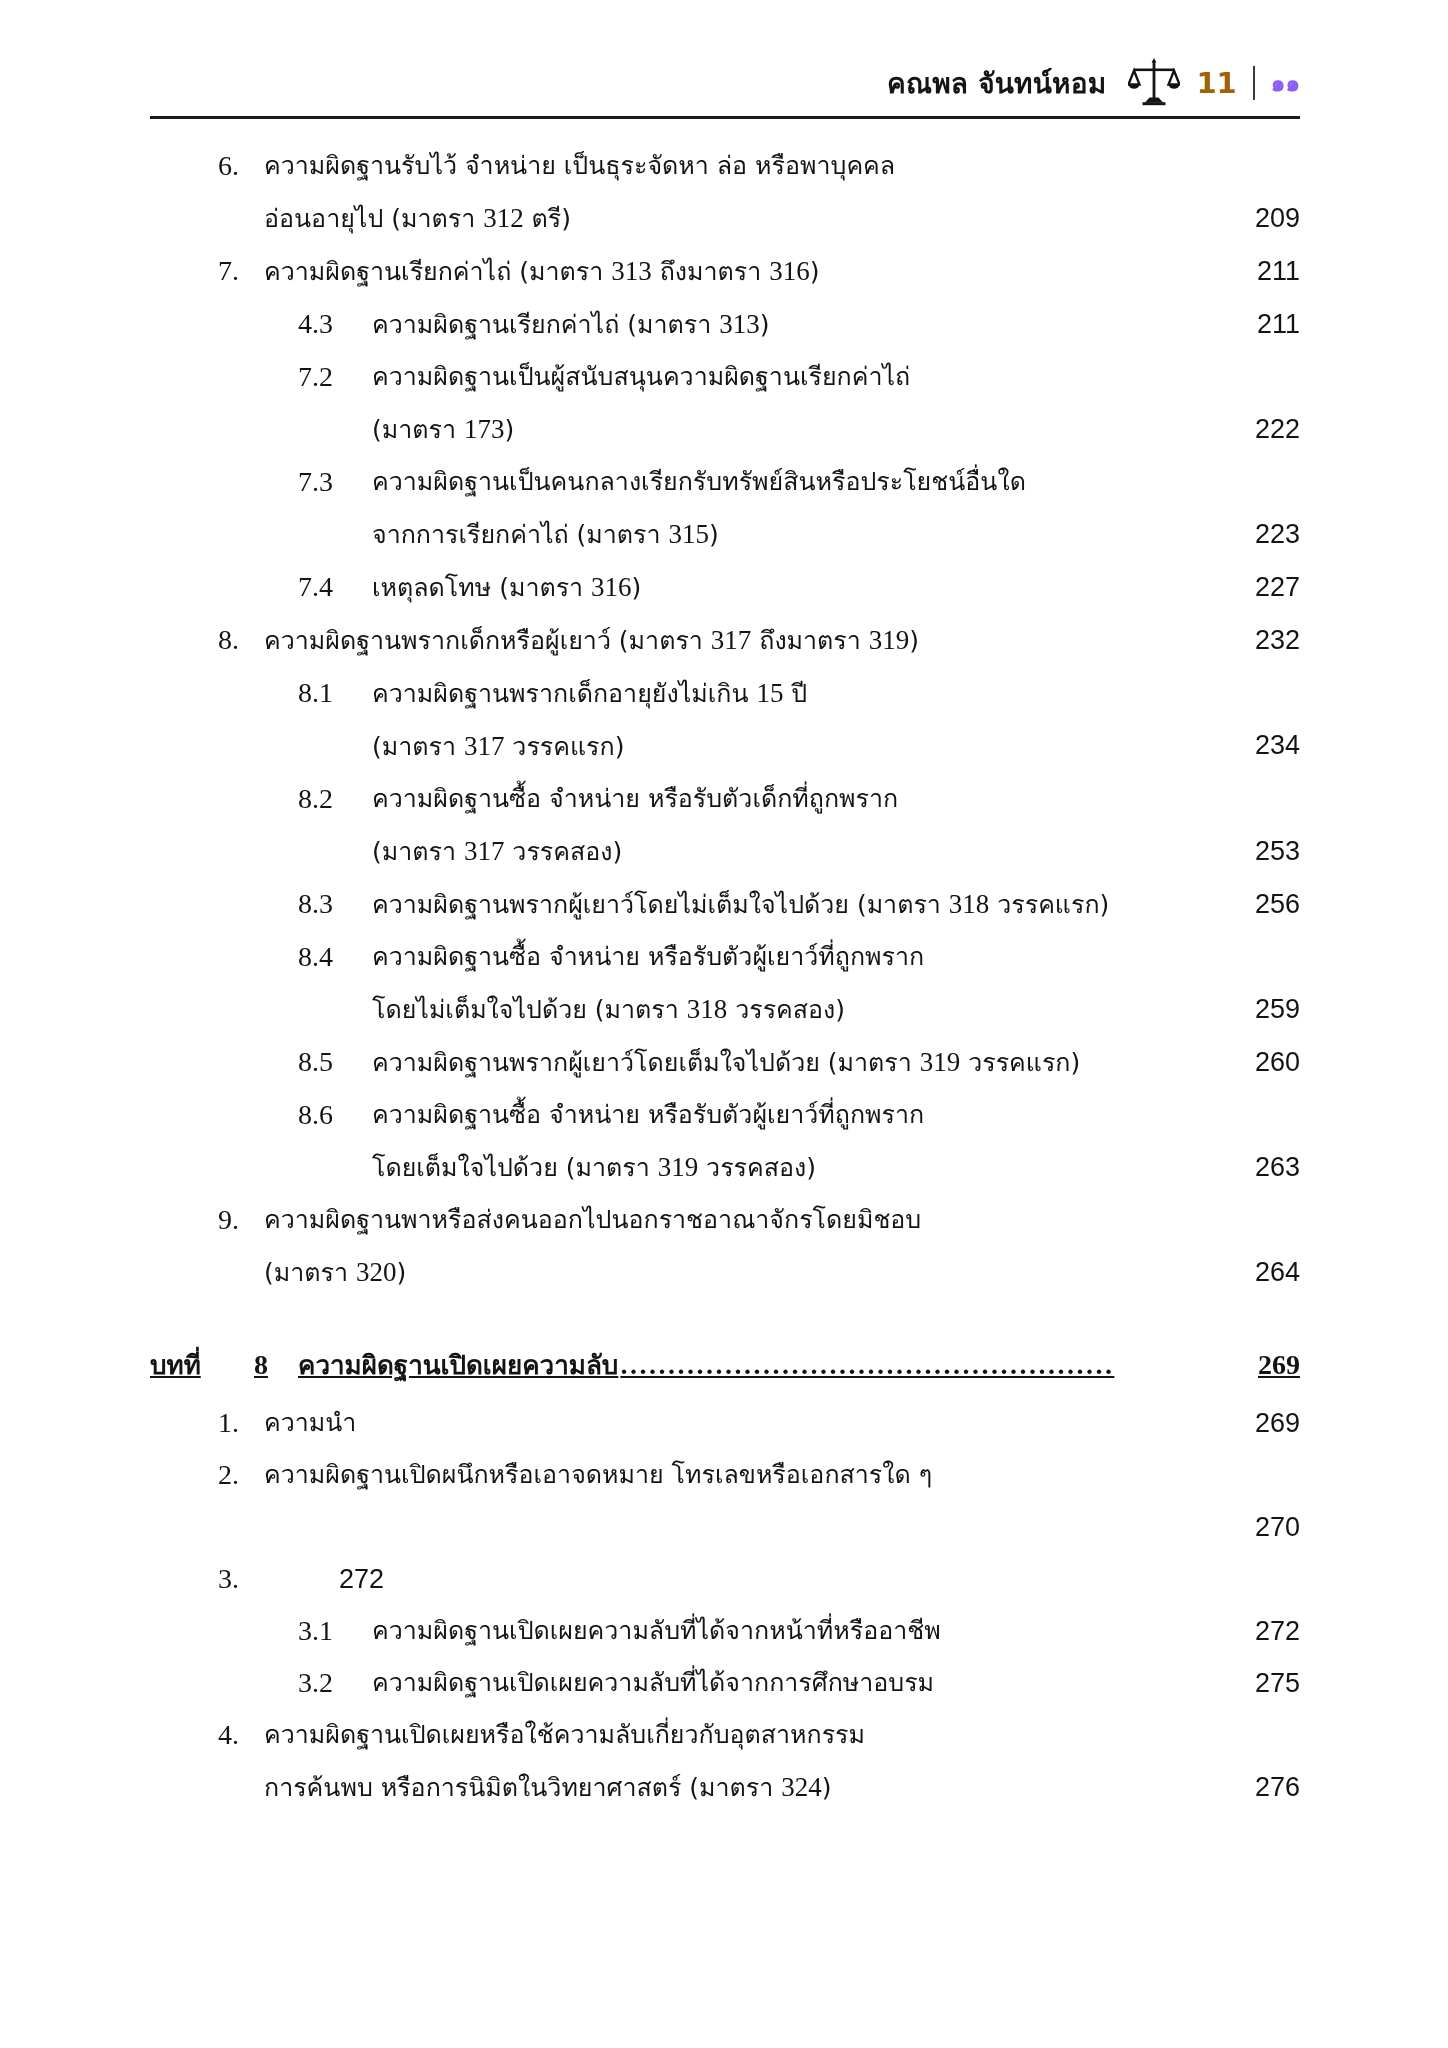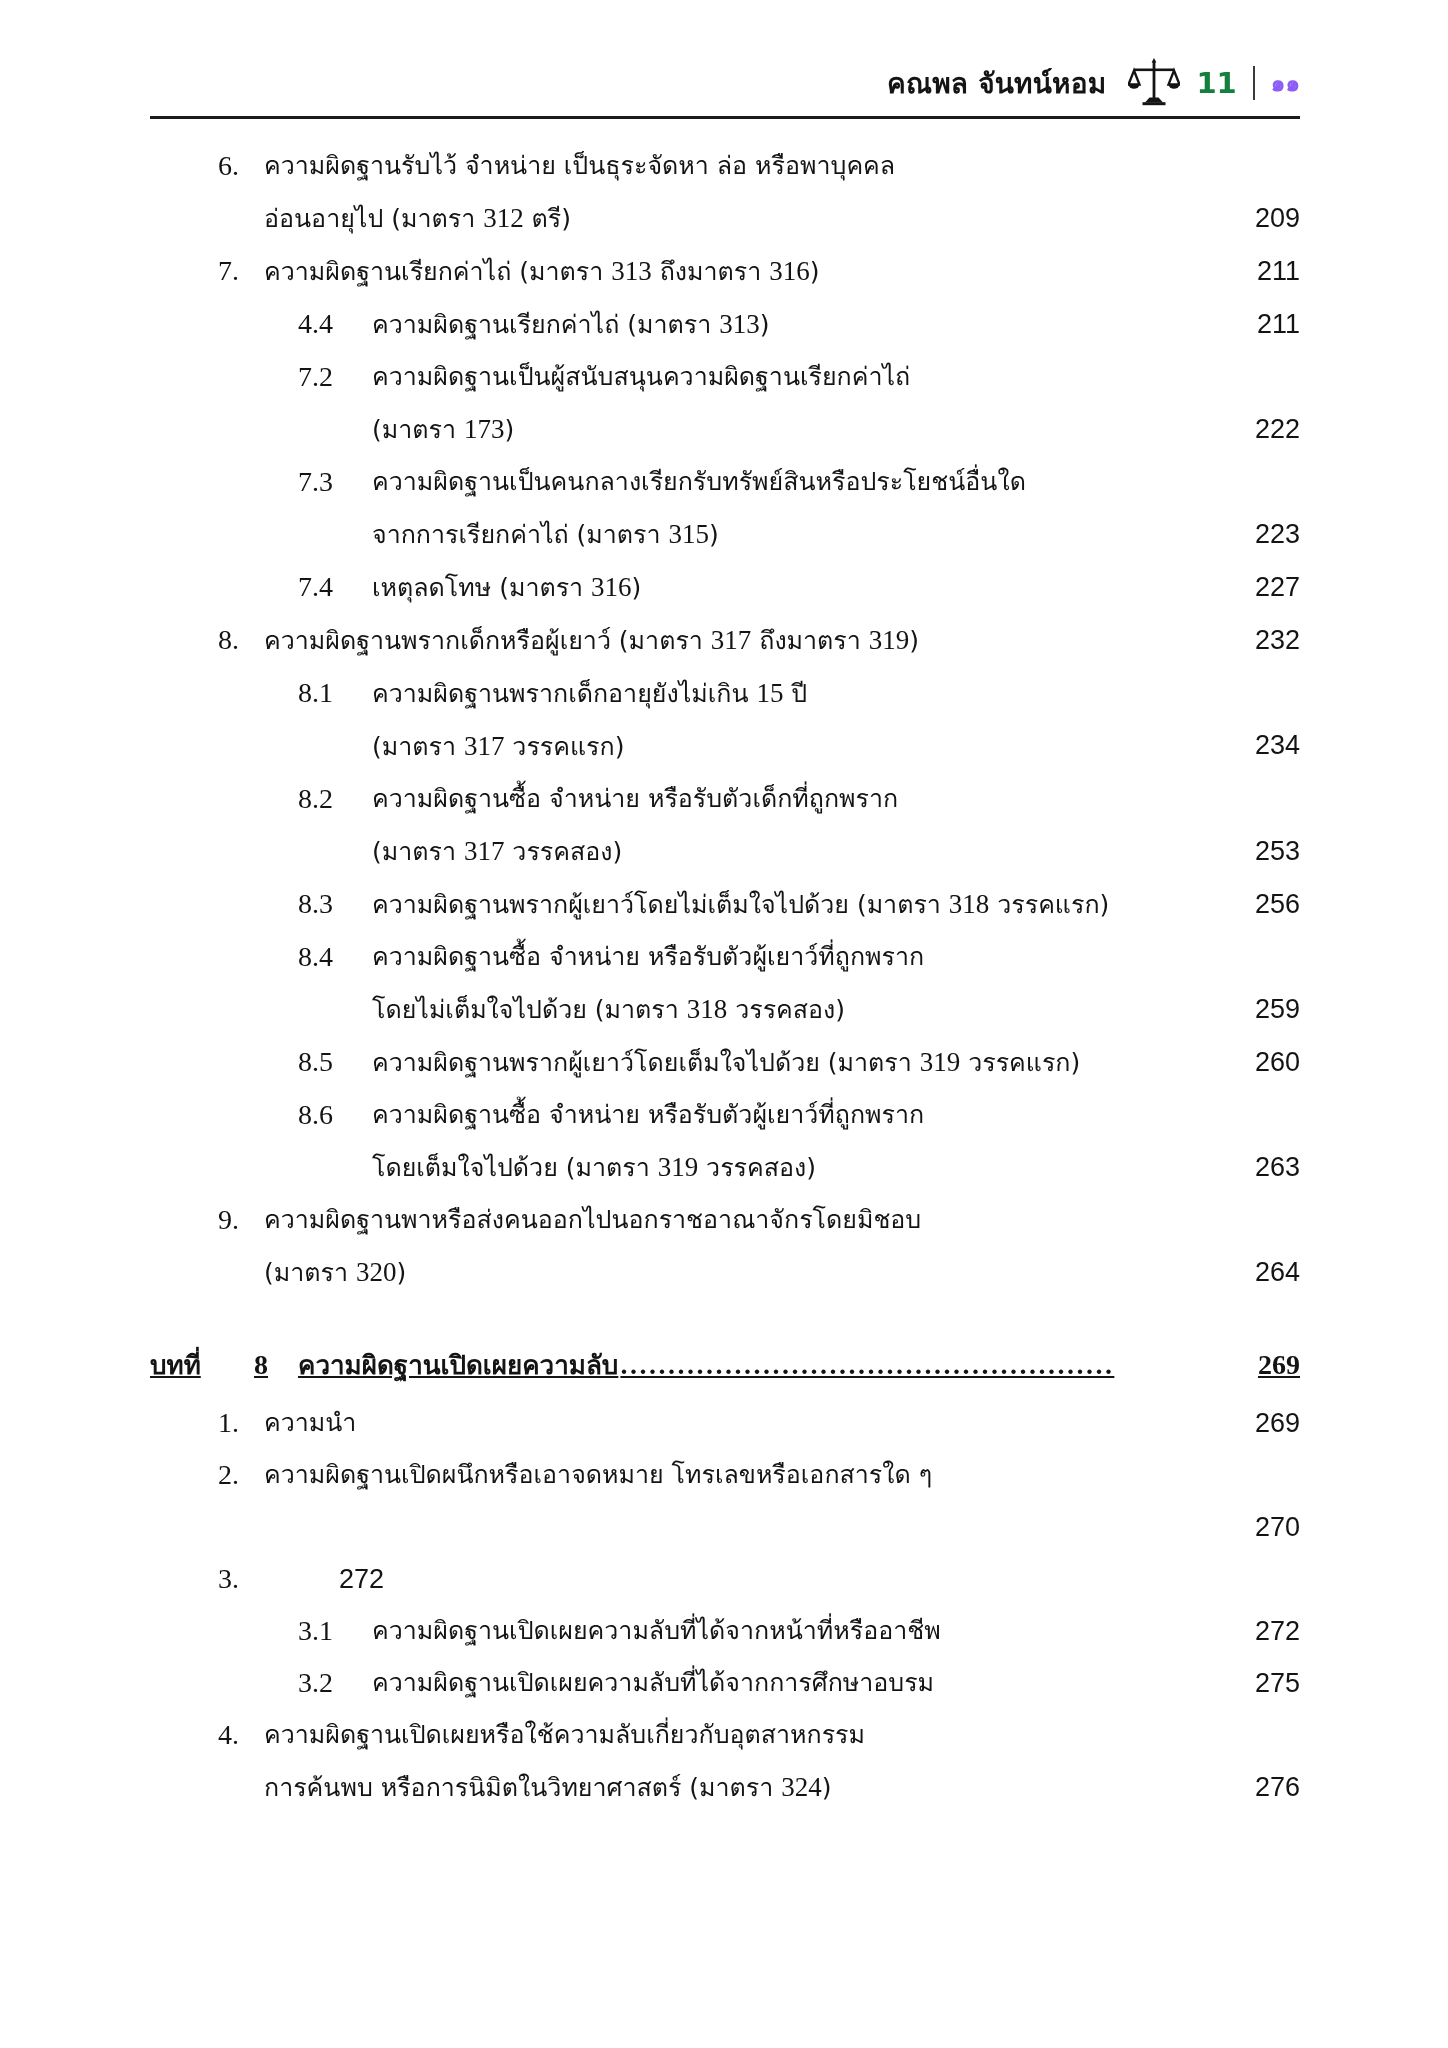--- a/index.html
+++ b/index.html
@@ -53,21 +53,21 @@
     width: 52px;
     height: 50px;
     margin: 0 16px 0 22px;
     display: block;
     flex: 0 0 auto;
   }
   .folio-latin {
     font-family: "DejaVu Sans", "Liberation Sans", sans-serif;
     font-size: 29px;
     font-weight: 700;
-    color: #15803d;
+    color: #a16207;
     padding-right: 16px;
   }
   .folio-divider {
     width: 2px;
     height: 34px;
     background: #3a3a3a;
     margin-right: 16px;
   }
   .folio-thai {
     font-family: "DejaVu Sans", "Liberation Sans", sans-serif;
@@ -248,21 +248,21 @@
         <div class="entry lvl1">
           <span class="num">7.</span>
           <div class="txtcol">
             <div class="line">ความผิดฐานเรียกค่าไถ่ (มาตรา <span class="lat">313</span> ถึงมาตรา <span class="lat">316</span>)</div>
           </div>
           <div class="pgcol-wrap" style="flex: 0 0 auto;">
             <div class="pgcol">211</div>
           </div>
         </div>
         <div class="entry lvl2">
-          <span class="num">4.4</span>
+          <span class="num">4.3</span>
           <div class="txtcol">
             <div class="line">ความผิดฐานเรียกค่าไถ่ (มาตรา <span class="lat">313</span>)</div>
           </div>
           <div class="pgcol-wrap" style="flex: 0 0 auto;">
             <div class="pgcol">211</div>
           </div>
         </div>
         <div class="entry lvl2">
           <span class="num">7.2</span>
           <div class="txtcol">

